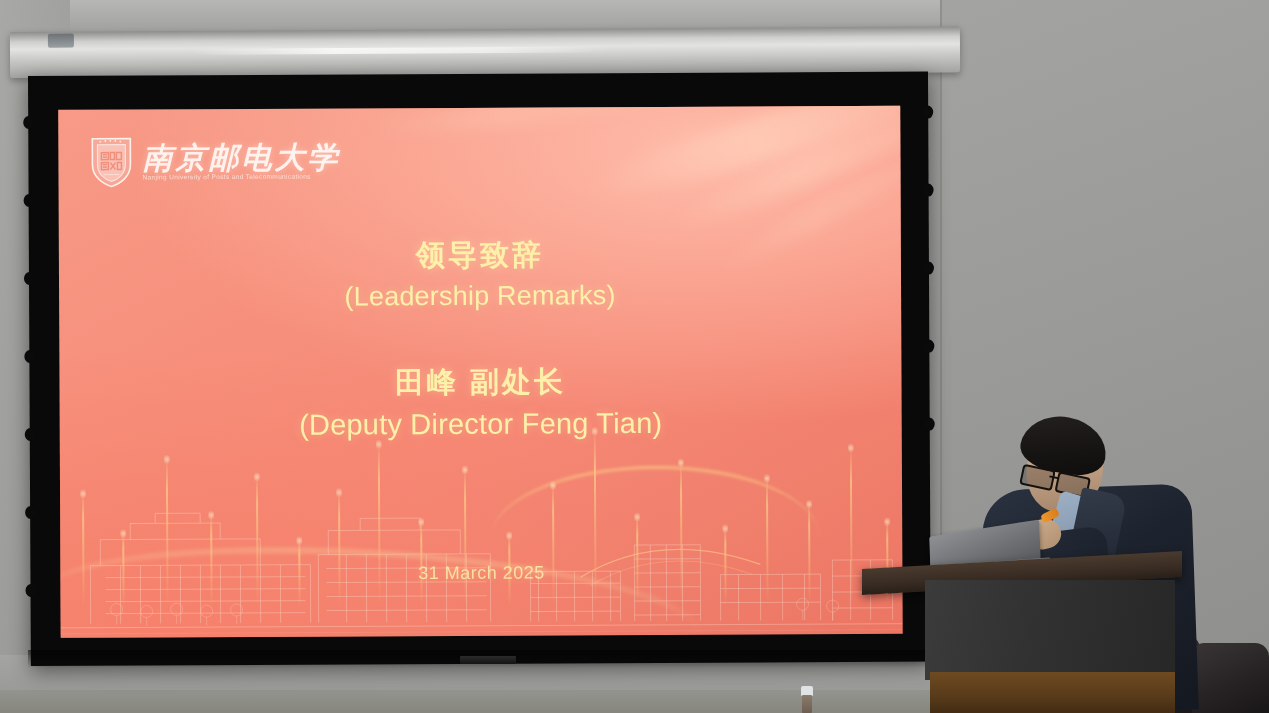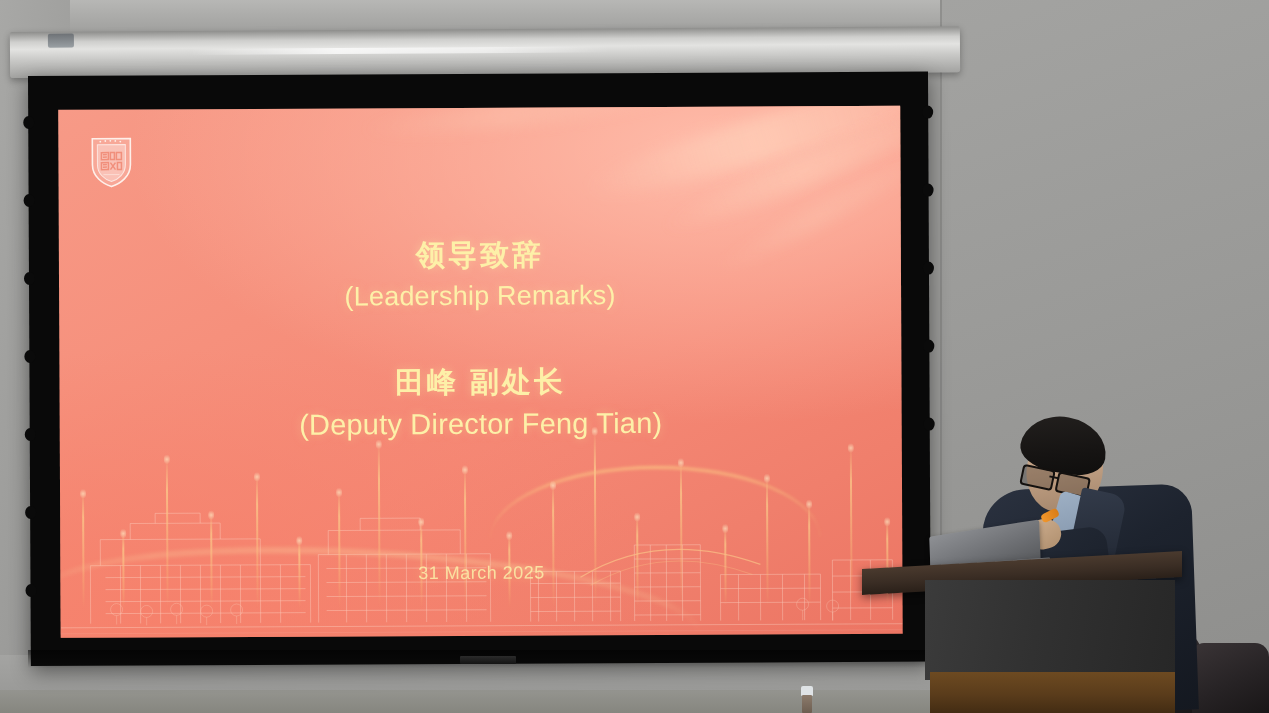--- a/index.html
+++ b/index.html
@@ -413,20 +413,24 @@
             <g fill="rgba(255,250,246,0.85)">
               <circle cx="11" cy="7" r="0.9"></circle>
                 <circle cx="16" cy="6.4" r="0.9"></circle>
               <circle cx="21" cy="6.2" r="0.9"></circle>
                 <circle cx="26" cy="6.4" r="0.9"></circle>
               <circle cx="31" cy="7" r="0.9"></circle>
             </g>
             <path d="M14 40 h16" stroke="rgba(255,250,246,0.55)" stroke-width="0.8" fill="none"></path>
           </svg>
         </div>
+        <div class="logo-text-block">
+          <div class="logo-cn">南京邮电大学</div>
+          <div class="logo-en">Nanjing University of Posts and Telecommunications</div>
+        </div>
       </div>
 
       <div class="slide-center">
         <div class="title-cn">领导致辞</div>
         <div class="title-en">(Leadership Remarks)</div>
         <div class="speaker-block">
           <div class="speaker-cn">田峰 副处长</div>
           <div class="speaker-en">(Deputy Director Feng Tian)</div>
         </div>
       </div>

